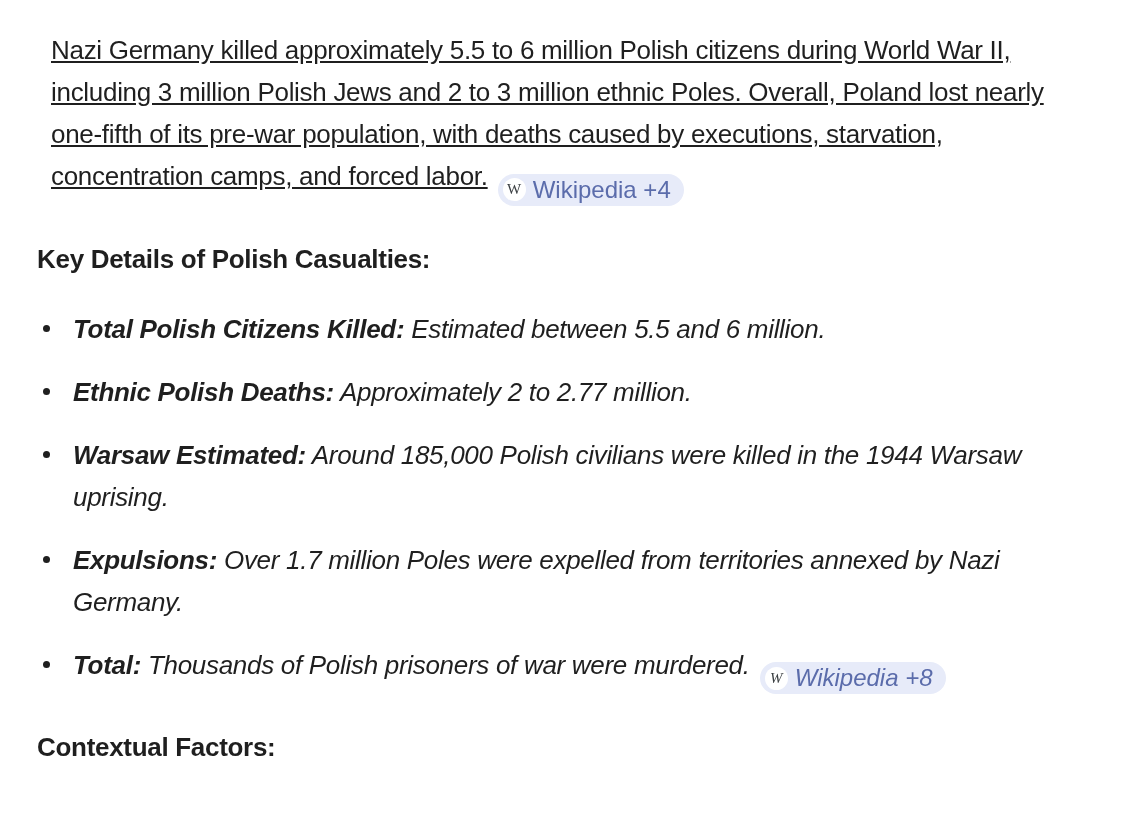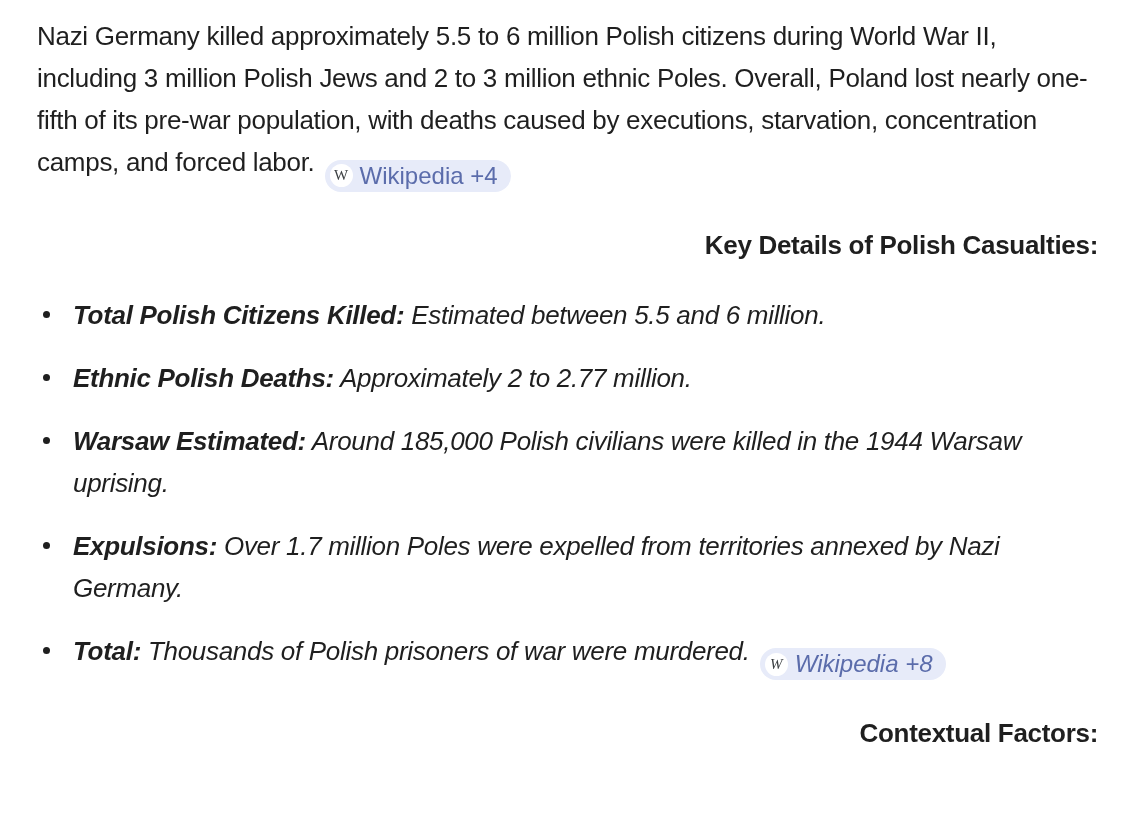--- a/index.html
+++ b/index.html
@@ -18,28 +18,28 @@
     font-size: 26px;
     line-height: 42px;
     letter-spacing: -0.3px;
     overflow-x: hidden;
   }
   .content {
     width: 1098px;
     padding: 15px 0 0 37px;
   }
   .intro {
-    margin: 0;
+    margin: 14px;
+    text-decoration: underline;
   }
   h3.section-heading {
     font-size: 26px;
     font-weight: 700;
     line-height: 42px;
     margin: 32px 0 0 0;
-    text-align: right;
   }
   ul.list {
     list-style: none;
     margin: 28px 0 0 0;
     padding: 0;
     font-style: italic;
   }
   ul.list li {
     position: relative;
     padding-left: 36px;

